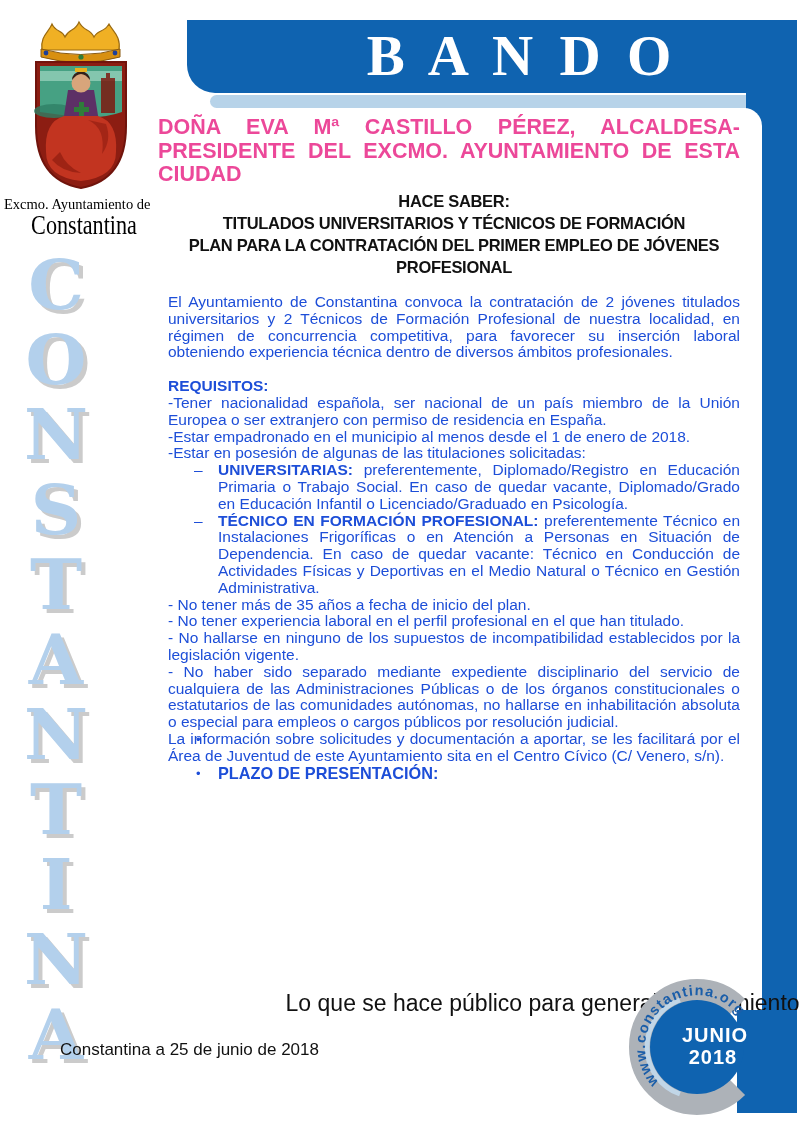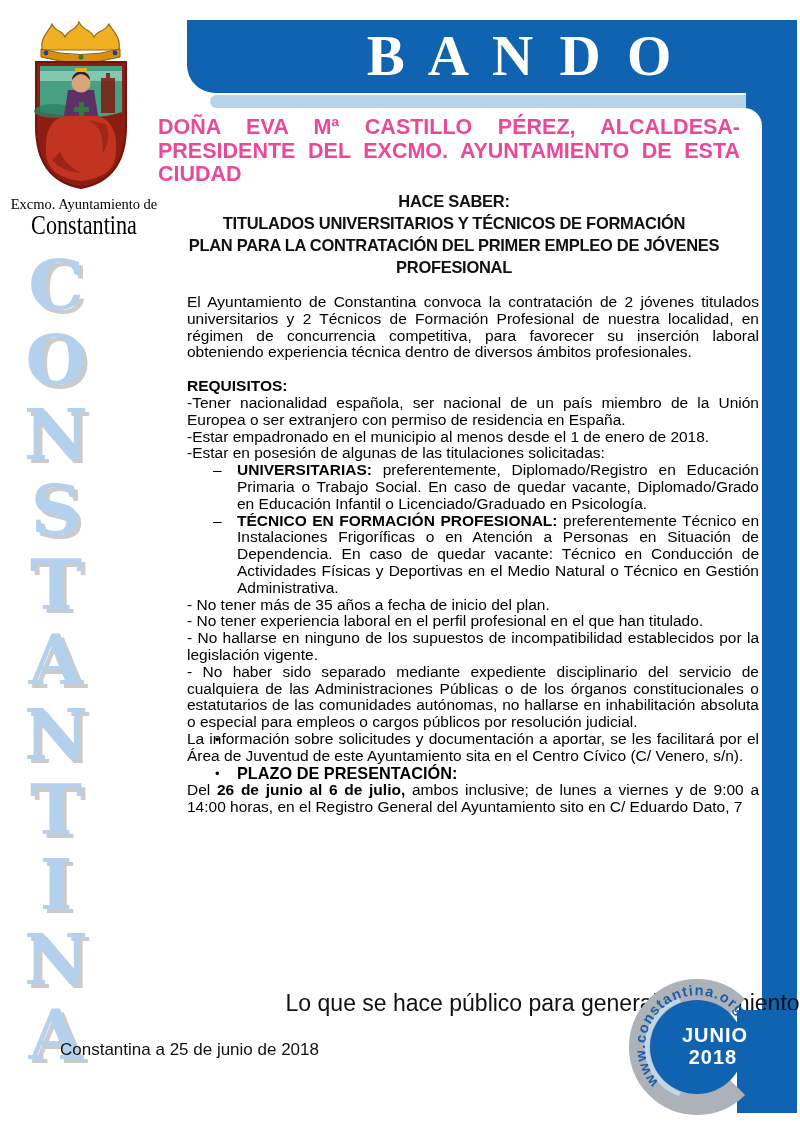--- a/index.html
+++ b/index.html
@@ -25,21 +25,21 @@
   .banner-title {
     color:#fff; font-family:"Liberation Serif", serif; font-weight:bold;
     font-size:57px; line-height:71px; text-align:center; letter-spacing:6px;
     text-indent:60px; white-space:nowrap;
   }
   .right-bar { position:absolute; left:762px; top:90px; width:35px; height:1023px; background:#0f63b0; }
 
   
   .crest { position:absolute; left:22px; top:20px; }
   .crest-caption1 {
-    position:absolute; left:4px; top:196px; width:160px; text-align:center;
+    position:absolute; left:4px; top:196px; width:160px; text-align:left;
     font-family:"Liberation Serif", serif; font-size:14.5px; color:#000;
   }
   .crest-caption2 {
     position:absolute; left:4px; top:210px; width:160px; text-align:center;
     font-family:"Liberation Serif", serif; font-size:27px; color:#000;
     transform:scaleX(0.82); transform-origin:50% 0;
   }
   .watermark {
     position:absolute; left:0; top:247px; width:112px; text-align:center;
     font-family:"DejaVu Serif", serif; font-weight:bold;
@@ -59,21 +59,21 @@
     font-weight:bold; font-size:16.5px; letter-spacing:-0.3px;
   }
   .plan-title {
     position:absolute; left:168px; top:212px; width:572px; text-align:center;
     font-weight:bold; font-size:16.5px; line-height:22px; letter-spacing:-0.3px;
   }
 
   
   .body-text {
     position:absolute; left:168px; top:294px; width:572px;
-    font-size:15.5px; line-height:16.8px; text-align:justify; color:#000000;margin-left:19px;
+    font-size:15.5px; line-height:16.8px; text-align:justify; color:#1d4ed8;
   }
   .body-text p { margin:0; }
   .p-intro { margin:0 0 17px 0 !important; }
   .bold { font-weight:bold; }
   .sub-item { position:relative; padding-left:50px; }
   .sub-item .dash { position:absolute; left:26px; top:0; }
   .bullet-row { position:relative; padding-left:50px; }
   .bullet-row .bullet { position:absolute; left:28px; top:1px; font-size:13px; }
   .bullet-row .blabel { font-weight:bold; font-size:16.3px; }
 
@@ -166,21 +166,20 @@
 
   <div class="bullet-row">
     <span class="bullet">•</span>
   </div>
   <p>La información sobre solicitudes y documentación a aportar, se les facilitará por el Área de Juventud  de este Ayuntamiento sita en el  Centro Cívico (C/ Venero, s/n).</p>
 
   <div class="bullet-row">
     <span class="bullet">•</span>
     <span class="blabel">PLAZO DE PRESENTACIÓN:</span>
   </div>
-  <p><span>Del </span><span class="bold">26 de junio al 6 de julio,</span><span> ambos inclusive; de lunes a viernes y de 9:00 a 14:00 horas, en el Registro General del Ayuntamiento sito en C/ Eduardo Dato, 7</span></p>
 </div>
 
 <div class="footer1">Lo que se hace público para general conocimiento.</div>
 <div class="footer2">Constantina a 25 de junio de 2018</div>
 
 <svg class="stamp-svg" width="200" height="171" viewBox="0 0 200 171">
   <rect x="137" y="50" width="60" height="103" fill="#0f63b0"></rect>
   <path d="M 137.3 127.3 A 57 57 0 1 1 137.3 46.7" fill="none" stroke="#adb2b8" stroke-width="22"></path>
   <path d="M 79.9 134 A 50 50 0 0 1 79.9 40" fill="none" stroke="#c3d9ec" stroke-width="5" opacity="0.9"></path>
   <circle cx="97" cy="87" r="47" fill="#0f63b0"></circle>

